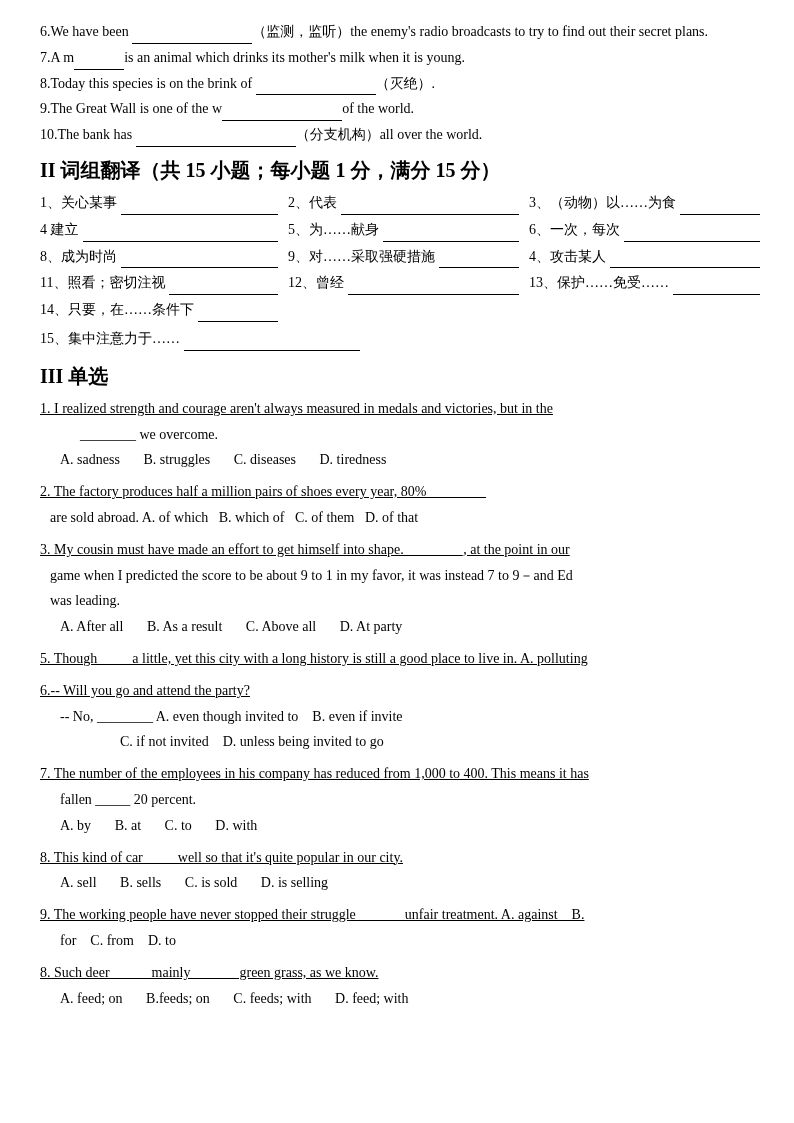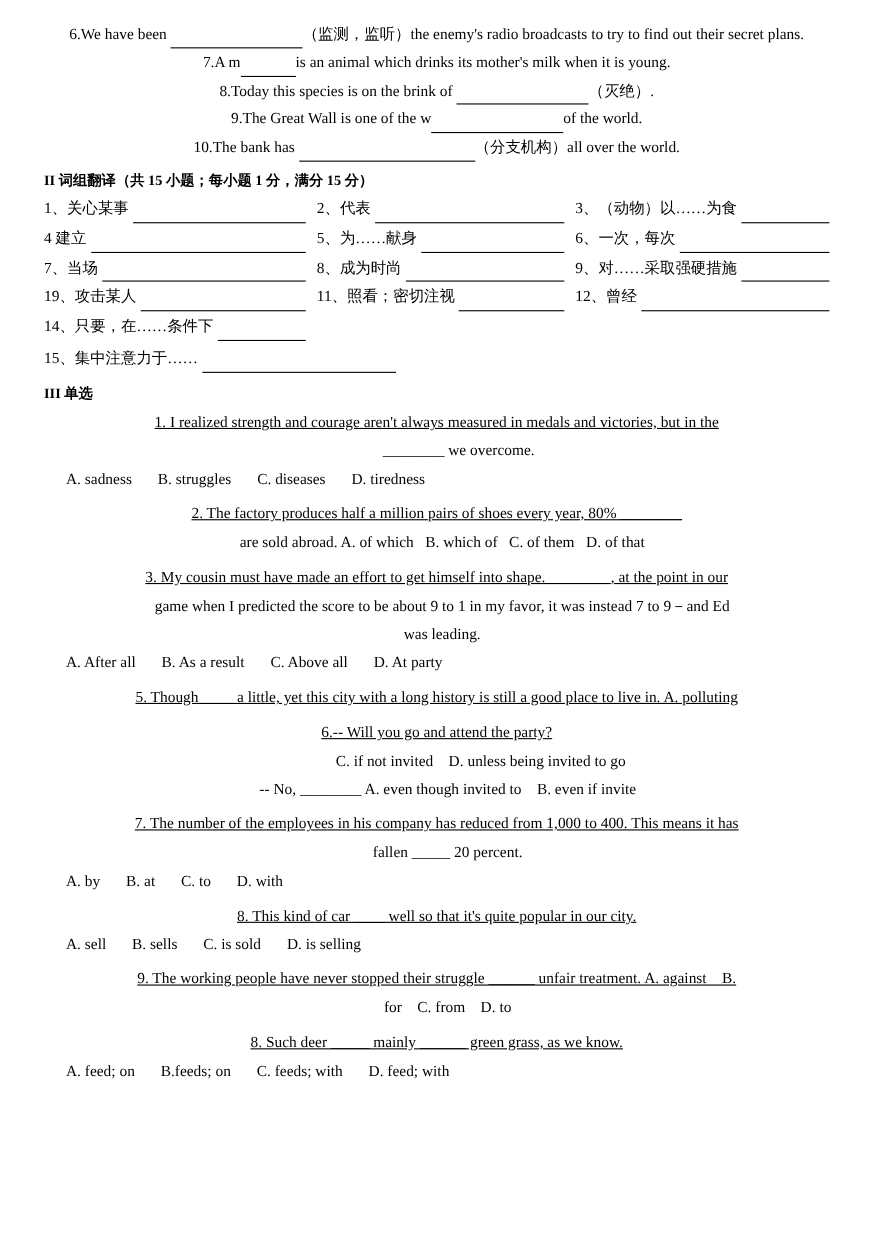--- a/index.html
+++ b/index.html
@@ -12,21 +12,21 @@
       min-height: 1123px;
       background: #fff;
       font-family: "SimSun", "宋体", serif;
       font-size: 14px;
       color: #000;
       padding: 20px 40px;
       line-height: 1.7;
     }
     .section-title {
       font-weight: bold;
-      font-size: 13px;
+      font-size: 20px;
       margin: 6px 0 4px 0;
     }
     .line {
       margin-bottom: 2px;
     }
     .blank {
       display: inline-block;
       border-bottom: 1px solid #000;
       min-width: 80px;
       vertical-align: bottom;
@@ -70,21 +70,20 @@
     .options {
       padding-left: 20px;
       margin-top: 2px;
     }
     .option-item {
       display: inline-block;
       margin-right: 20px;
     }
     p {
       margin-bottom: 2px;
-      text-align: center;
     }
   </style>
 </head>
 <body>
 
 <div>
 
   <div>
     <p class="line">
       6.We have been <span class="blank blank-lg"></span>（监测，监听）the enemy's radio broadcasts to try to find out their secret plans.
@@ -124,41 +123,41 @@
       </div>
       <div class="vocab-item">
         <span class="vocab-label">5、为……献身</span>
         <span class="vocab-blank"></span>
       </div>
       <div class="vocab-item">
         <span class="vocab-label">6、一次，每次</span>
         <span class="vocab-blank"></span>
       </div>
       <div class="vocab-item">
-        <span class="vocab-label">7、当场</span>
-        <span class="vocab-blank"></span>
-      </div>
-      <div class="vocab-item">
         <span class="vocab-label">8、成为时尚</span>
         <span class="vocab-blank"></span>
       </div>
       <div class="vocab-item">
         <span class="vocab-label">9、对……采取强硬措施</span>
         <span class="vocab-blank"></span>
       </div>
       <div class="vocab-item">
-        <span class="vocab-label">19、攻击某人</span>
+        <span class="vocab-label">4、攻击某人</span>
         <span class="vocab-blank"></span>
       </div>
       <div class="vocab-item">
         <span class="vocab-label">11、照看；密切注视</span>
         <span class="vocab-blank"></span>
       </div>
       <div class="vocab-item">
         <span class="vocab-label">12、曾经</span>
+        <span class="vocab-blank"></span>
+      </div>
+      <div class="vocab-item">
+        <span class="vocab-label">13、保护……免受……</span>
         <span class="vocab-blank"></span>
       </div>
       <div class="vocab-item">
         <span class="vocab-label">14、只要，在……条件下</span>
         <span class="vocab-blank"></span>
       </div>
     </div>
     <div class="vocab-item" style="max-width:320px;">
       <span class="vocab-label">15、集中注意力于……</span>
       <span class="vocab-blank"></span>
@@ -195,22 +194,22 @@
         <span class="option-item">D. At party</span>
       </div>
     </div>
 
     <div class="question">
       <p class="q-text">5. Though ____ a little, yet this city with a long history is still a good place to live in. A. polluting</p>
     </div>
 
     <div class="question">
       <p class="q-text">6.-- Will you go and attend the party?</p>
+      <p style="padding-left:20px;">-- No, ________ A. even though invited to &nbsp;&nbsp; B. even if invite</p>
       <p style="padding-left:80px;">C. if not invited &nbsp;&nbsp; D. unless being invited to go</p>
-      <p style="padding-left:20px;">-- No, ________ A. even though invited to &nbsp;&nbsp; B. even if invite</p>
     </div>
 
     <div class="question">
       <p class="q-text">7. The number of the employees in his company has reduced from 1,000 to 400. This means it has</p>
       <p style="padding-left:20px;">fallen _____ 20 percent.</p>
       <div class="options">
         <span class="option-item">A. by</span>
         <span class="option-item">B. at</span>
         <span class="option-item">C. to</span>
         <span class="option-item">D. with</span>

